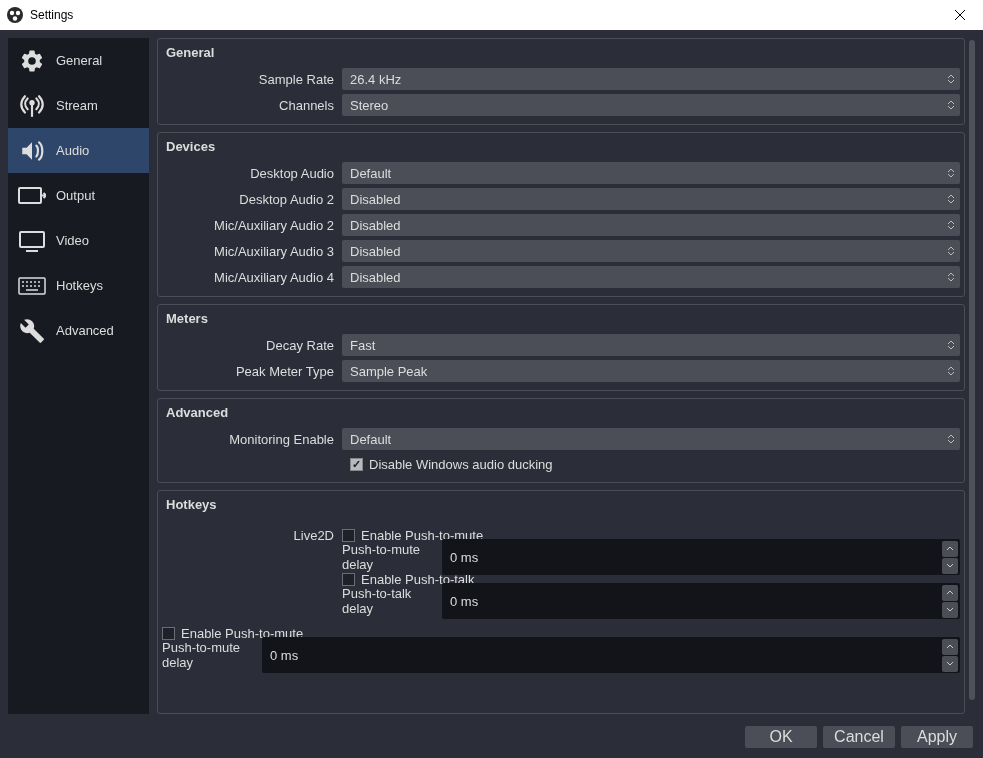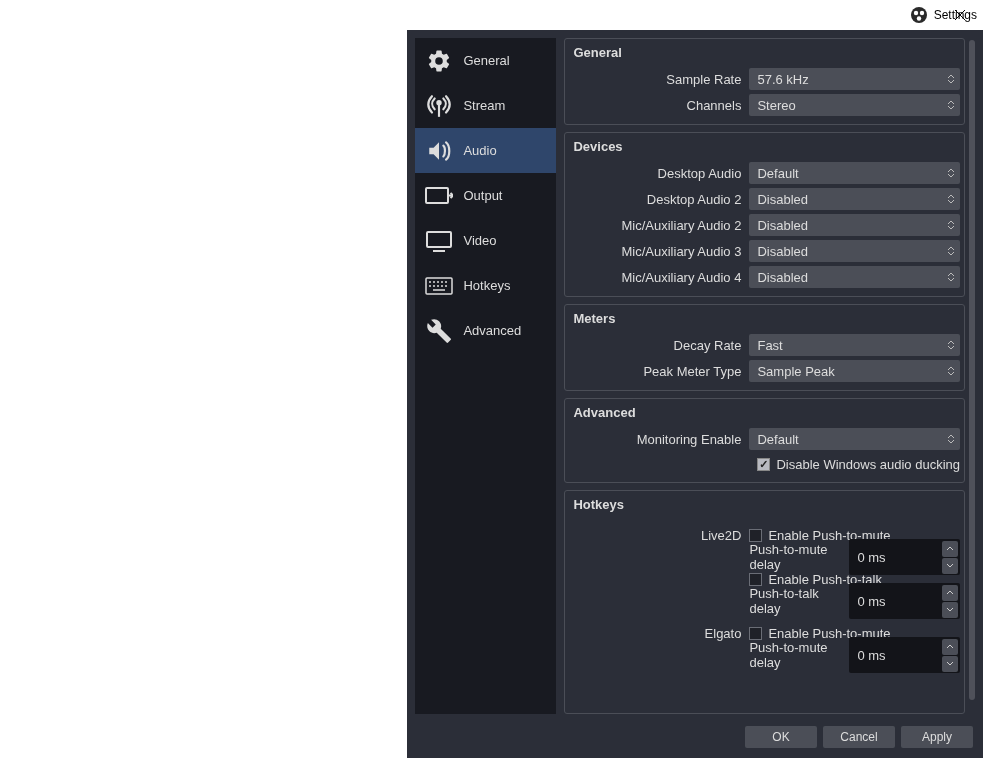--- a/index.html
+++ b/index.html
@@ -1,17 +1,17 @@
 <!DOCTYPE html>
 <html><head>
 <meta charset="utf-8">
 <style>
 * { box-sizing: border-box; margin: 0; padding: 0; font-family: "Segoe UI", Tahoma, sans-serif; }
 body { width: 983px; height: 758px; background: #fff; overflow: hidden; font-size: 13px; color: #ddd; }
-.window { width: 983px; height: 758px; background: #fff; display: flex; flex-direction: column; align-items: flex-end; }
+.window { width: 983px; height: 758px; background: #fff; display: flex; flex-direction: column; }
 .titlebar { height: 30px; background: #fff; color: #000; display: flex; align-items: center; padding: 0 6px; position: relative; }
 .titlebar .appicon { width: 18px; height: 18px; margin-right: 6px; }
 .titlebar .title { font-size: 12px; }
 .titlebar .closebtn { position: absolute; right: 0; top: 0; width: 46px; height: 30px; display: flex; align-items: center; justify-content: center; }
 .content { flex: 1; background: #2b2e38; display: flex; flex-direction: column; }
 .columns { flex: 1; display: flex; padding: 8px; gap: 8px; min-height: 0; }
 .sidebar { width: 141px; background: #181a21; display: flex; flex-direction: column; }
 .side-item { height: 45px; display: flex; align-items: center; gap: 10px; padding: 0 10px; cursor: pointer; }
 .side-item.active { background: #2f466b; }
 .side-item .label { color: #ddd; font-size: 13px; }
@@ -36,21 +36,21 @@
 .hotkey-block { display: flex; }
 .hotkey-block .hkname { width: 180px; text-align: right; padding-right: 8px; font-size: 13px; color: #ddd; padding-top: 4px; }
 .hotkey-block .hkbody { flex: 1; display: flex; flex-direction: column; }
 .hk-line { display: flex; align-items: center; height: 22px; gap: 6px; }
 .hk-delay { display: flex; align-items: center; height: 22px; }
 .hk-delay .dlabel { width: 100px; font-size: 13px; color: #ddd; }
 .spinbox { flex: 1; height: 36px; background: #131419; display: flex; align-items: center; padding: 0 8px; position: relative; border-radius: 2px; color: #ddd; font-size: 13px; }
 .spinbox .sbtns { position: absolute; right: 2px; top: 1px; bottom: 1px; width: 16px; display: flex; flex-direction: column; }
 .sbtns .sb { flex: 1; background: #4b4e57; display: flex; align-items: center; justify-content: center; margin: 0.5px 0; border-radius: 2px; }
 .footer { height: 36px; display: flex; align-items: center; justify-content: flex-end; gap: 6px; padding: 0 10px 6px 0; }
-.footer button { width: 72px; height: 22px; background: #4b4e57; color: #ddd; border: none; font-size: 12px; border-radius: 2px; cursor: pointer; }
+.footer button { width: 72px; height: 22px; background: #4b4e57; color: #ddd; border: none; font-size: 16px; border-radius: 2px; cursor: pointer; }
 </style>
 </head>
 <body>
 
 <div class="window">
   <div class="titlebar">
     <span class="appicon">
       <svg viewBox="0 0 18 18" width="18" height="18">
           <circle cx="9" cy="9" r="8" fill="#2a2a2a"></circle>
           <circle cx="6" cy="7" r="2.2" fill="#fff"></circle>
@@ -152,21 +152,21 @@
       <div class="main">
         <div class="groups">
 
           <div class="group">
             <div class="ghead">General</div>
             <div class="gbody">
               <div class="row">
                 <div class="rlabel">Sample Rate</div>
                 <div class="rctrl">
                     <div class="combo">
-                      <span class="val">57.6 kHz</span>
+                      <span class="val">26.4 kHz</span>
                       <span class="spin">
                         <svg width="8" height="5">
                           <polyline points="1,4 4,1 7,4" fill="none" stroke="#bbb" stroke-width="1"></polyline>
                         </svg>
                         <svg width="8" height="5">
                           <polyline points="1,1 4,4 7,1" fill="none" stroke="#bbb" stroke-width="1"></polyline>
                         </svg>
                       </span>
                     </div>
                   </div>
@@ -387,21 +387,20 @@
                               <polyline points="1,1 4,4 7,1" fill="none" stroke="#ccc" stroke-width="1"></polyline>
                             </svg>
                           </div>
                         </div>
                       </div>
                     </div>
                 </div>
               </div>
               <div style="height:10px"></div>
               <div class="hotkey-block">
-                <div class="hkname">Elgato</div>
                 <div class="hkbody">
                   <div class="hk-line">
                       <span class="checkbox"></span>
                       <span>Enable Push-to-mute</span>
                     </div>
                   <div class="hk-delay">
                       <div class="dlabel">Push-to-mute delay</div>
                       <div class="spinbox">
                         <span>0 ms</span>
                         <div class="sbtns">

